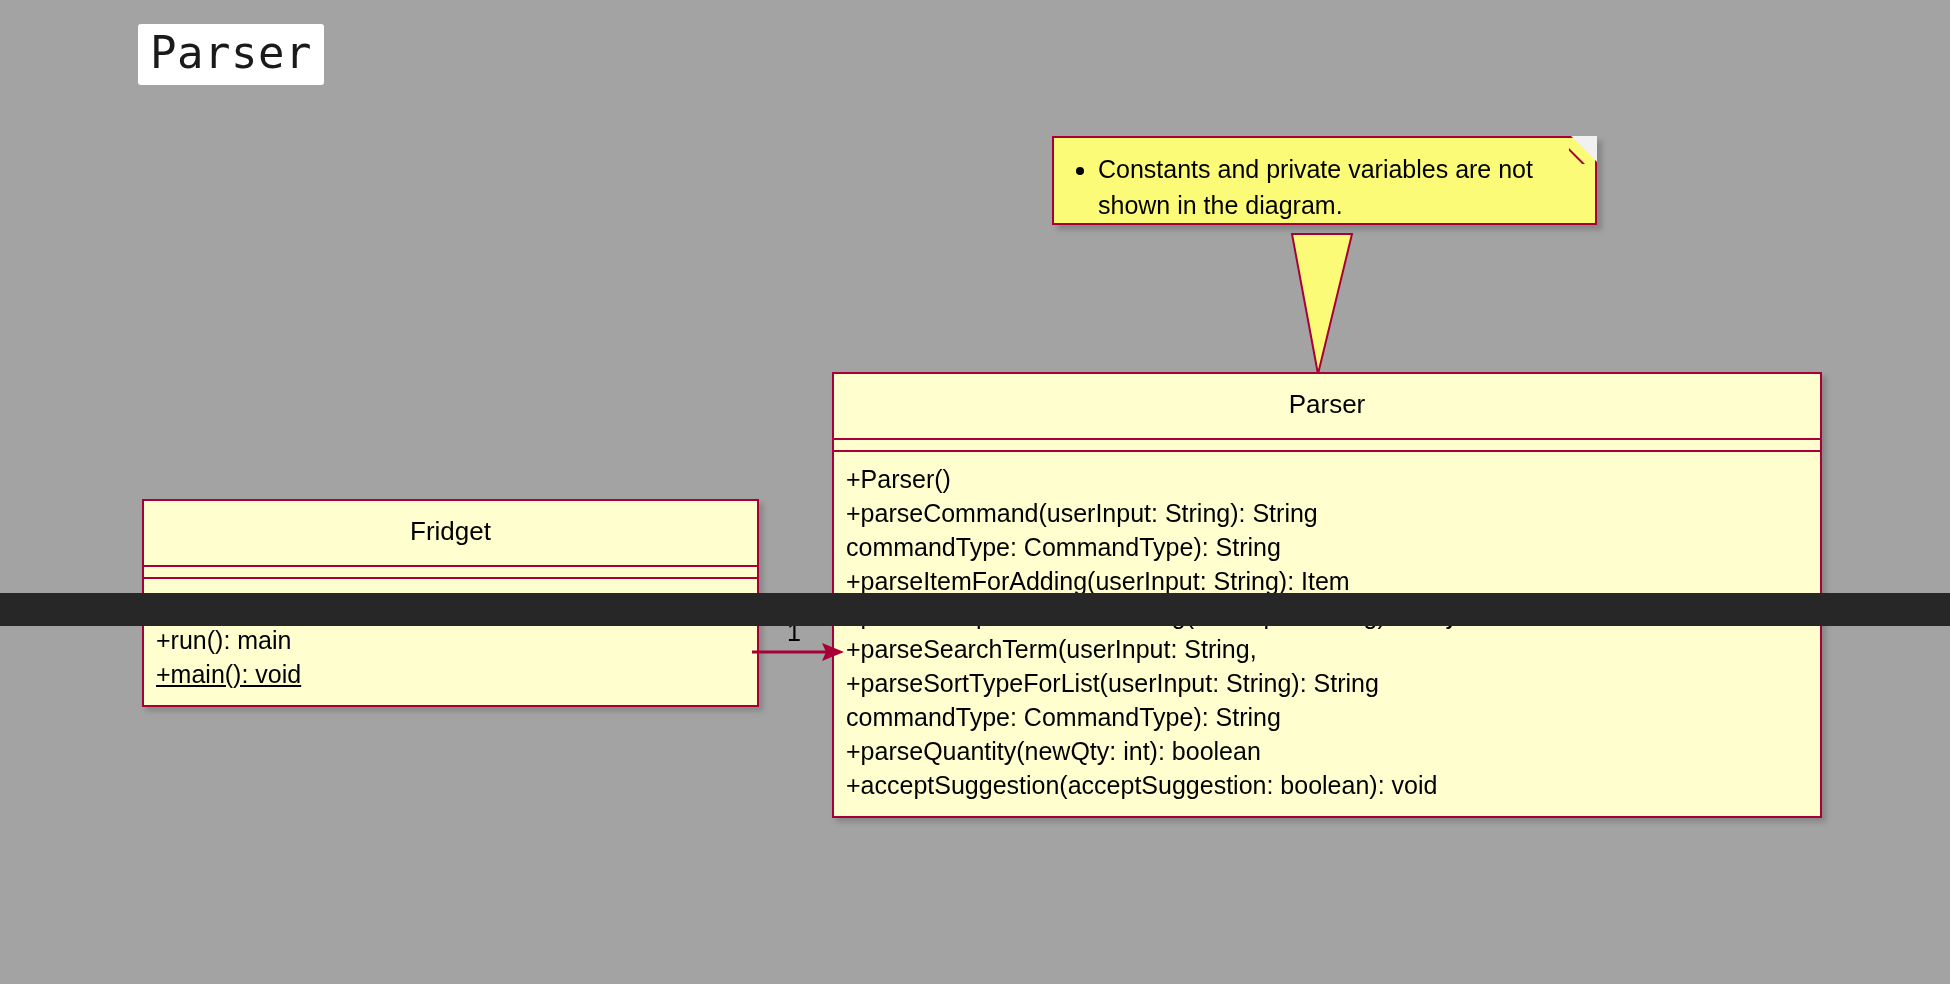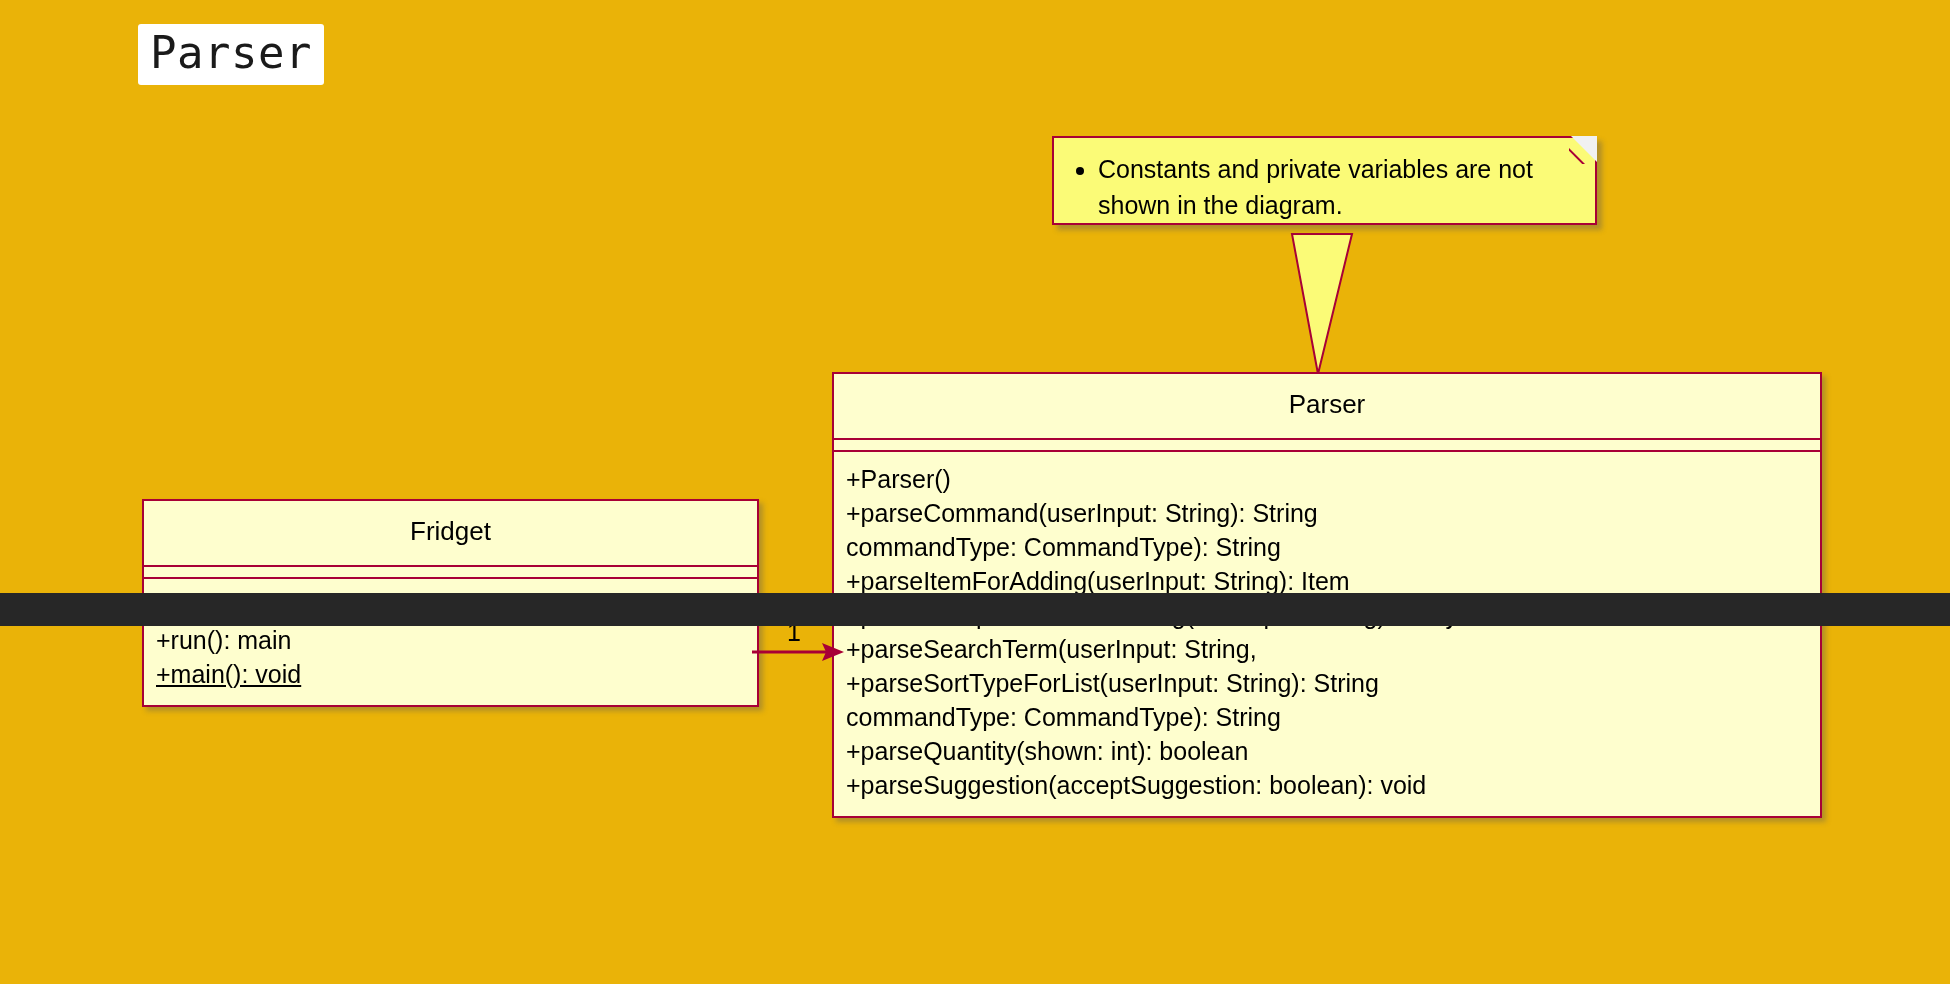--- a/index.html
+++ b/index.html
@@ -15,21 +15,21 @@
     overflow: hidden;
     font-family: "Liberation Sans", sans-serif;
     -webkit-font-smoothing: antialiased;
   }
 
   #canvas {
     position: absolute;
     left: 0; top: 0;
     width: 1950px;
     height: 984px;
-    background: #eab308;
+    background: #a3a3a3;
   }
 
   
   .page-title {
     position: absolute;
     left: 138px;
     top: 24px;
     background: #FFFFFF;
     color: #1A1A1A;
     font-family: "DejaVu Sans Mono", "Liberation Mono", monospace;
@@ -206,22 +206,22 @@
     <div class="uml-attrs"></div>
     <div class="uml-methods">
       <span class="m-line"><span class="m">+Parser()</span></span>
       <span class="m-line"><span class="m">+parseCommand(userInput: String): String</span></span>
       <span class="m-line"><span class="m">commandType: CommandType): String</span></span>
       <span class="m-line"><span class="m">+parseItemForAdding(userInput: String): Item</span></span>
       <span class="m-line"><span class="m">+parseMultipleItemsForAdding(userInput: String): ArrayList&lt;Item&gt;</span></span>
       <span class="m-line"><span class="m">+parseSearchTerm(userInput: String,</span></span>
       <span class="m-line"><span class="m">+parseSortTypeForList(userInput: String): String</span></span>
       <span class="m-line"><span class="m">commandType: CommandType): String</span></span>
-      <span class="m-line"><span class="m">+parseQuantity(shown: int): boolean</span></span>
-      <span class="m-line"><span class="m">+parseSuggestion(acceptSuggestion: boolean): void</span></span>
+      <span class="m-line"><span class="m">+parseQuantity(newQty: int): boolean</span></span>
+      <span class="m-line"><span class="m">+acceptSuggestion(acceptSuggestion: boolean): void</span></span>
     </div>
   </div>
 
   <div class="uml-box" id="fridget-box">
     <div class="uml-title">Fridget</div>
     <div class="uml-attrs"></div>
     <div class="uml-methods">
       <span class="m-line"><span class="m">+Fridget(itemFilePath: String,</span></span>
       <span class="m-line"><span class="m">+run(): main</span></span>
       <span class="m-line"><span class="m static">+main(): void</span></span>

